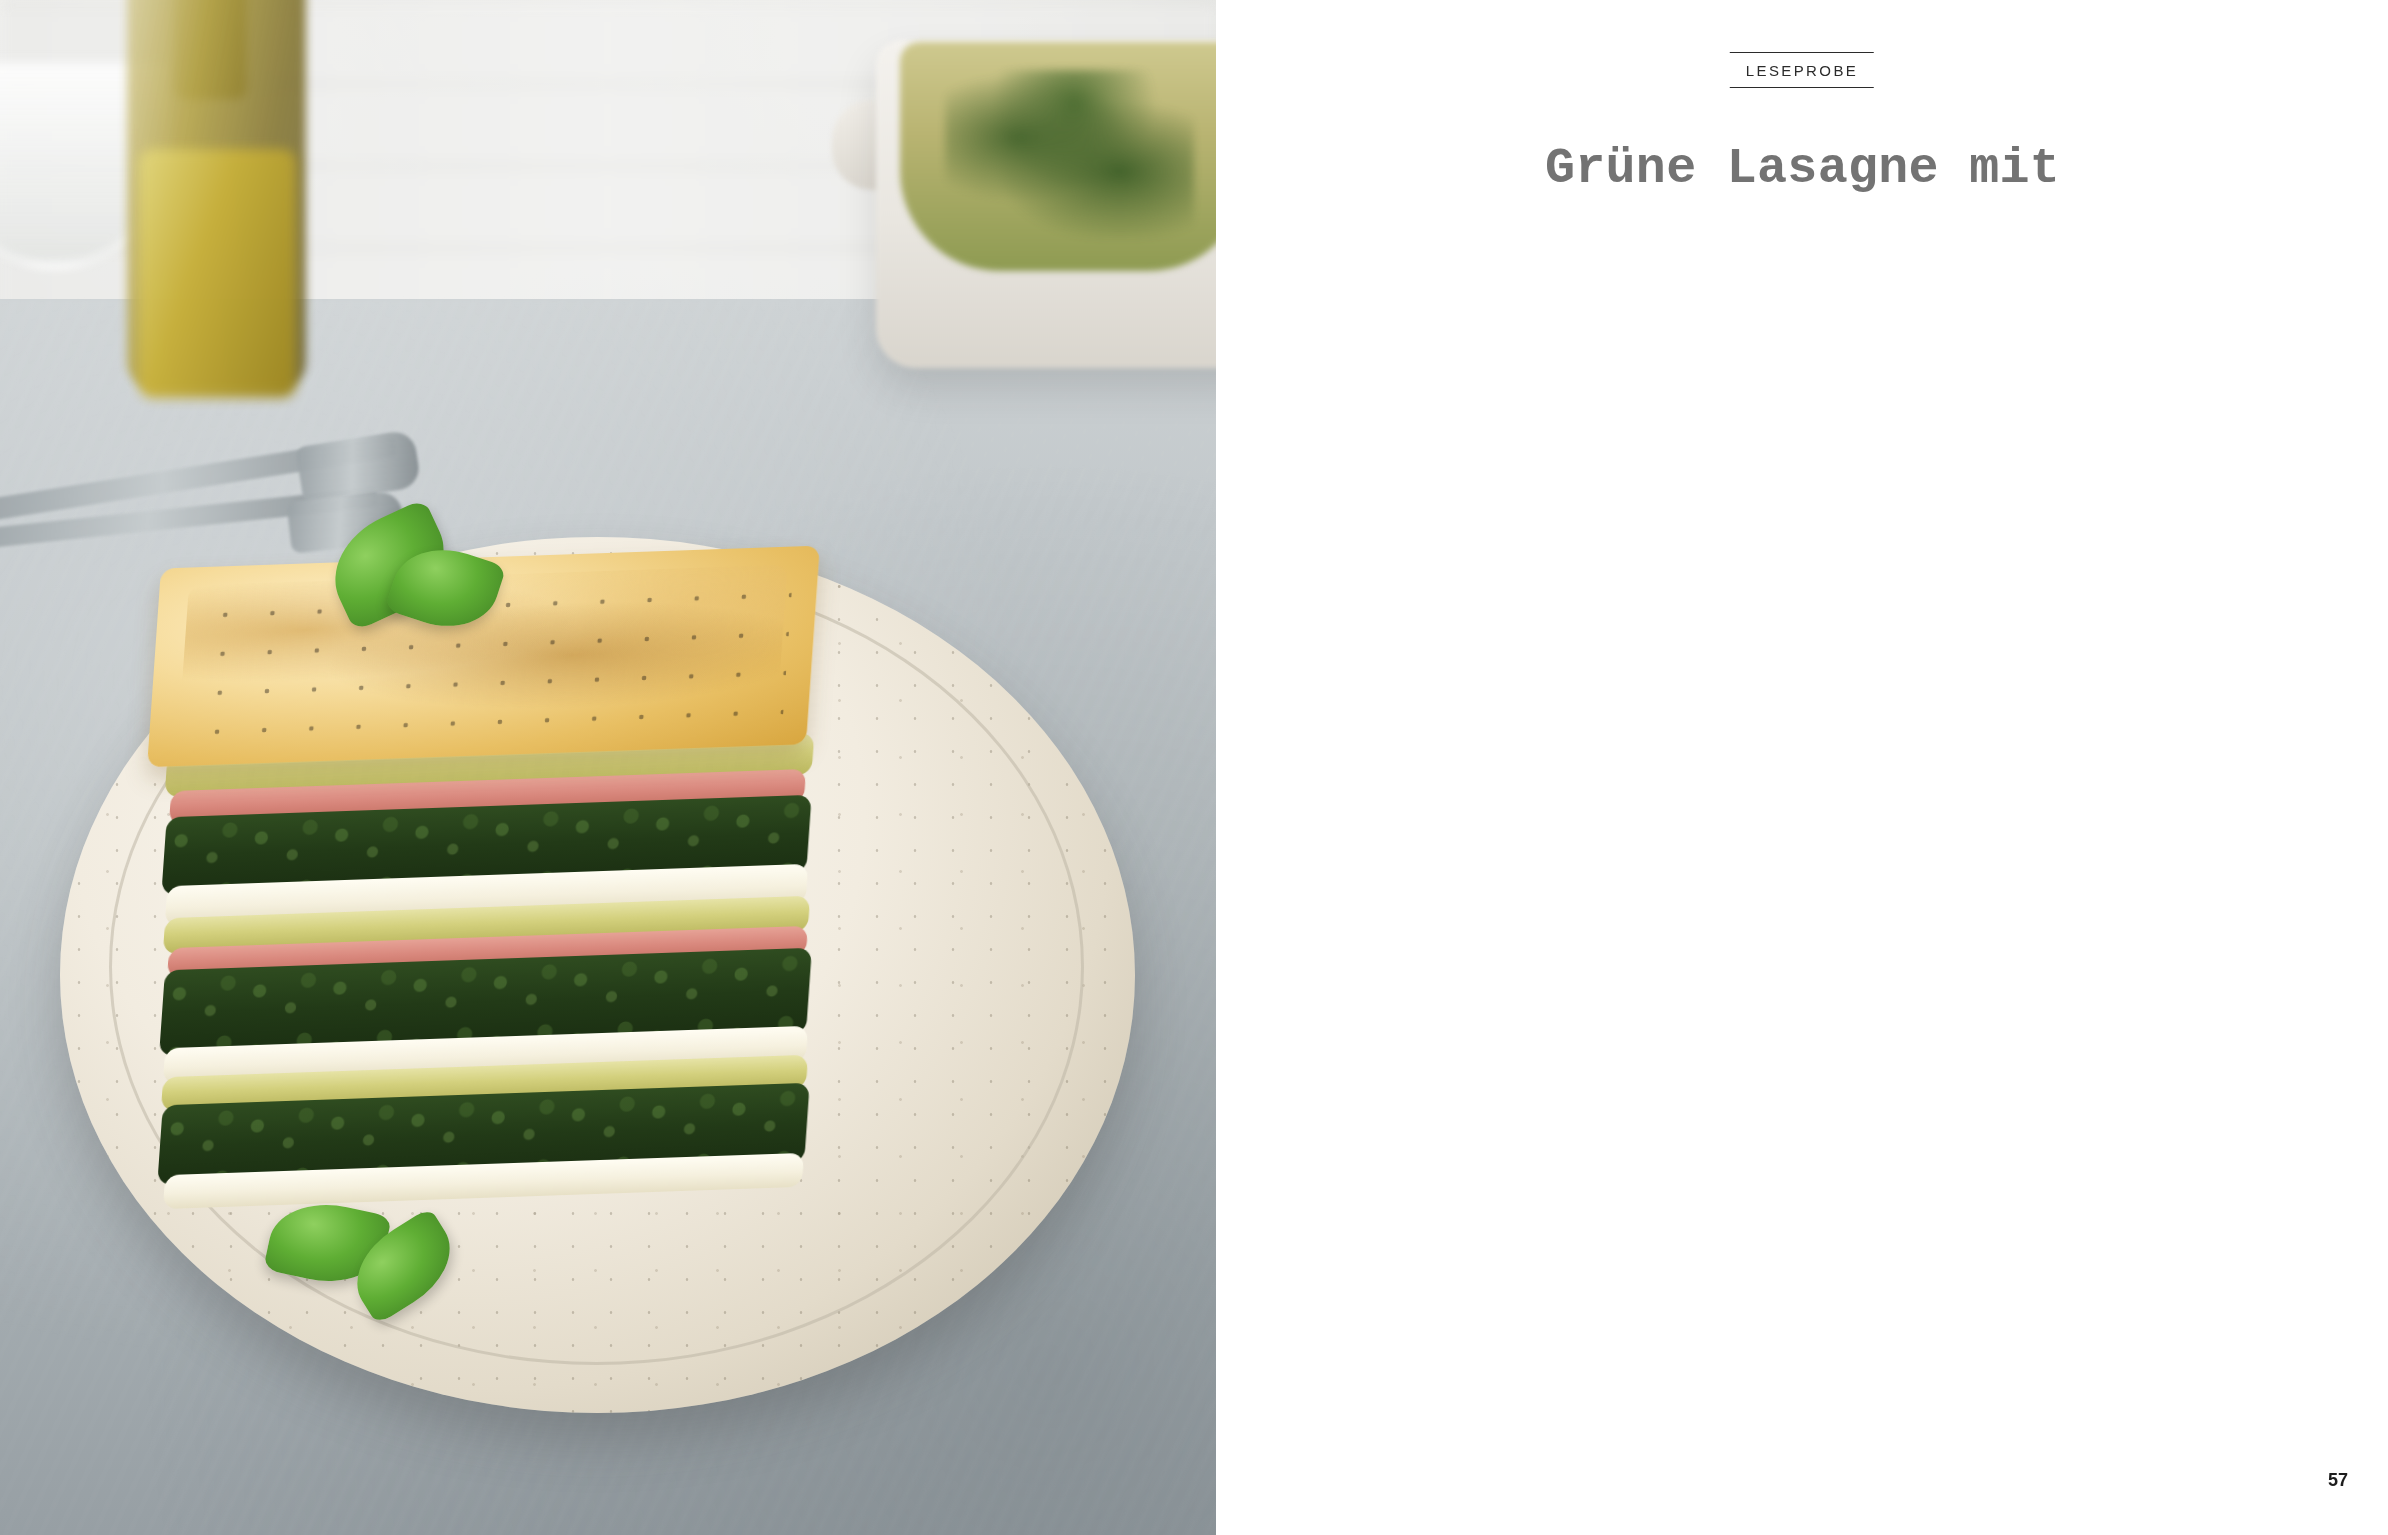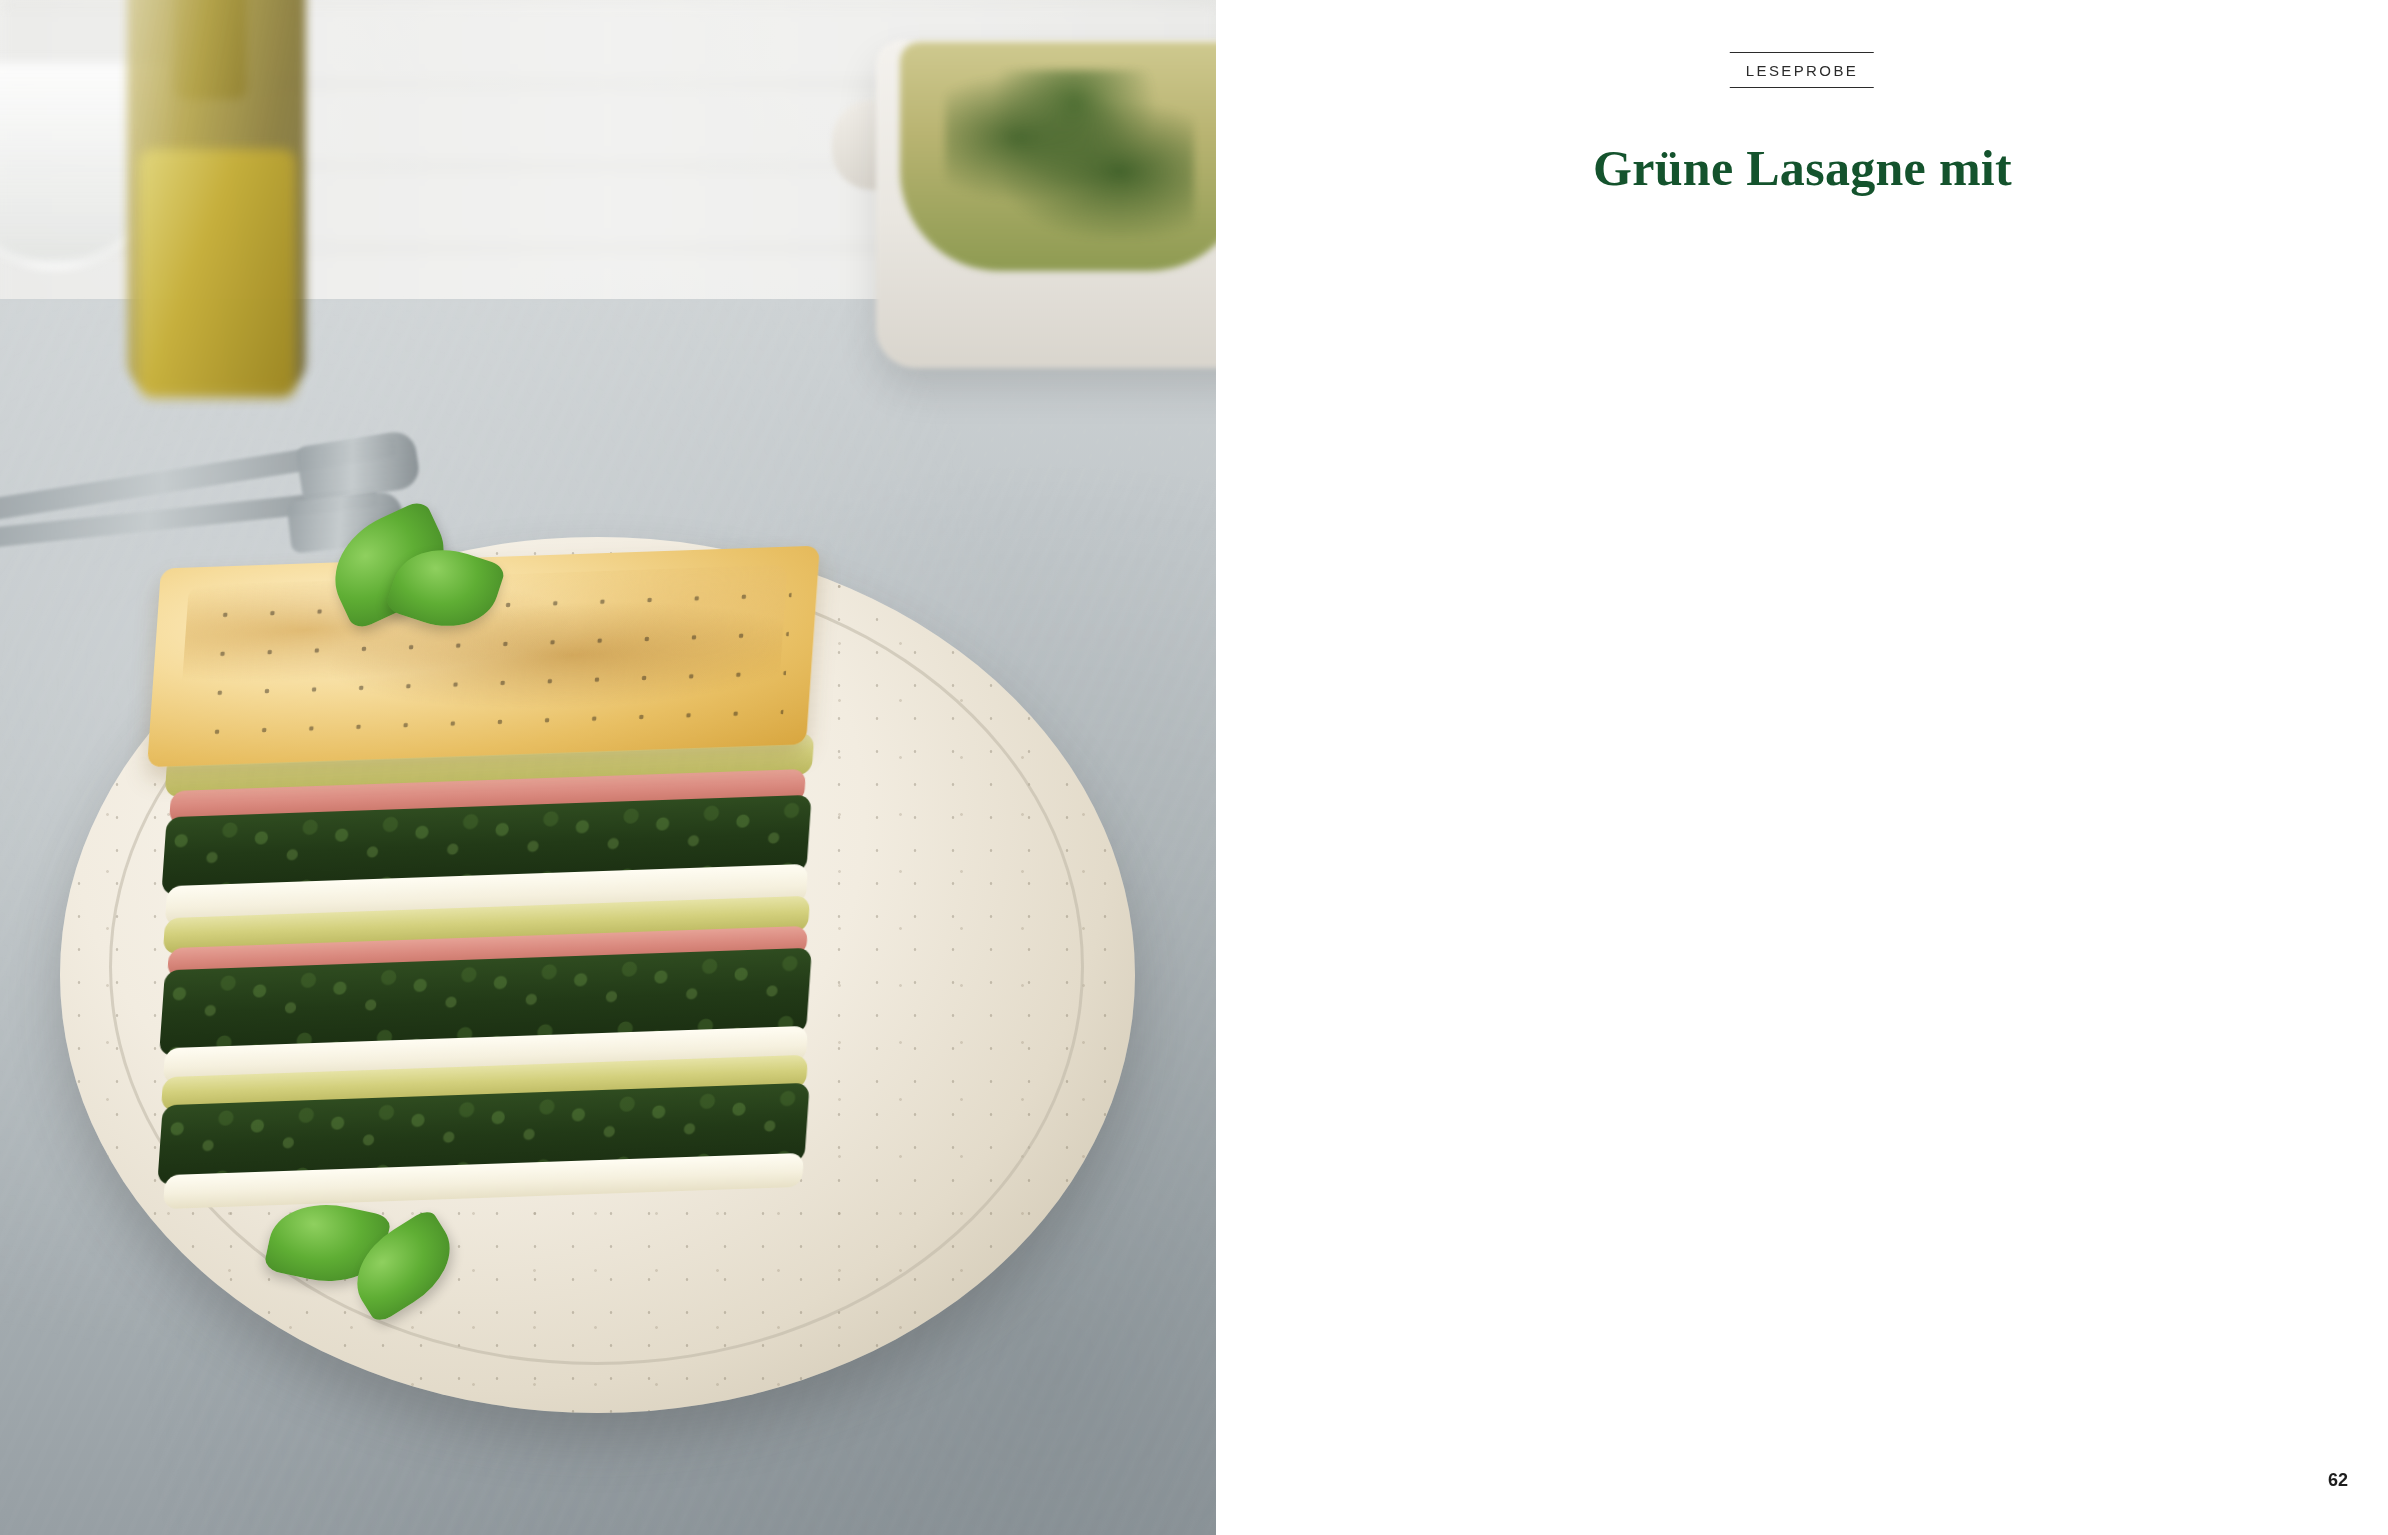--- a/index.html
+++ b/index.html
@@ -235,25 +235,25 @@
     border-top: 1.6px solid #2b2b2b;
     border-bottom: 1.6px solid #2b2b2b;
     white-space: nowrap;
   }
   .recipe-title {
     position: absolute;
     top: 139px;
     left: 80px;
     width: 1013px;
     text-align: center;
-    font-family: Liberation Serif, serif;
+    font-family: Liberation Mono, monospace;
     font-weight: bold;
     font-size: 50px;
     line-height: 1.18;
-    color: #14532d;
+    color: #737373;
     letter-spacing: 0.3px;
   }
   .folio {
     position: absolute;
     right: 40px;
     bottom: 44px;
     font-family: "Liberation Sans", sans-serif;
     font-size: 18px;
     font-weight: bold;
     color: #1d1d1d;
@@ -313,16 +313,16 @@
   </div>
 
   <div class="text-page">
 
     <div class="leseprobe">LESEPROBE</div>
 
     <div class="recipe-title">
       <span>Grüne Lasagne mit</span><br>
     </div>
 
-    <div class="folio">62</div>
+    <div class="folio">57</div>
   </div>
 </div>
 
 
 </body></html>

